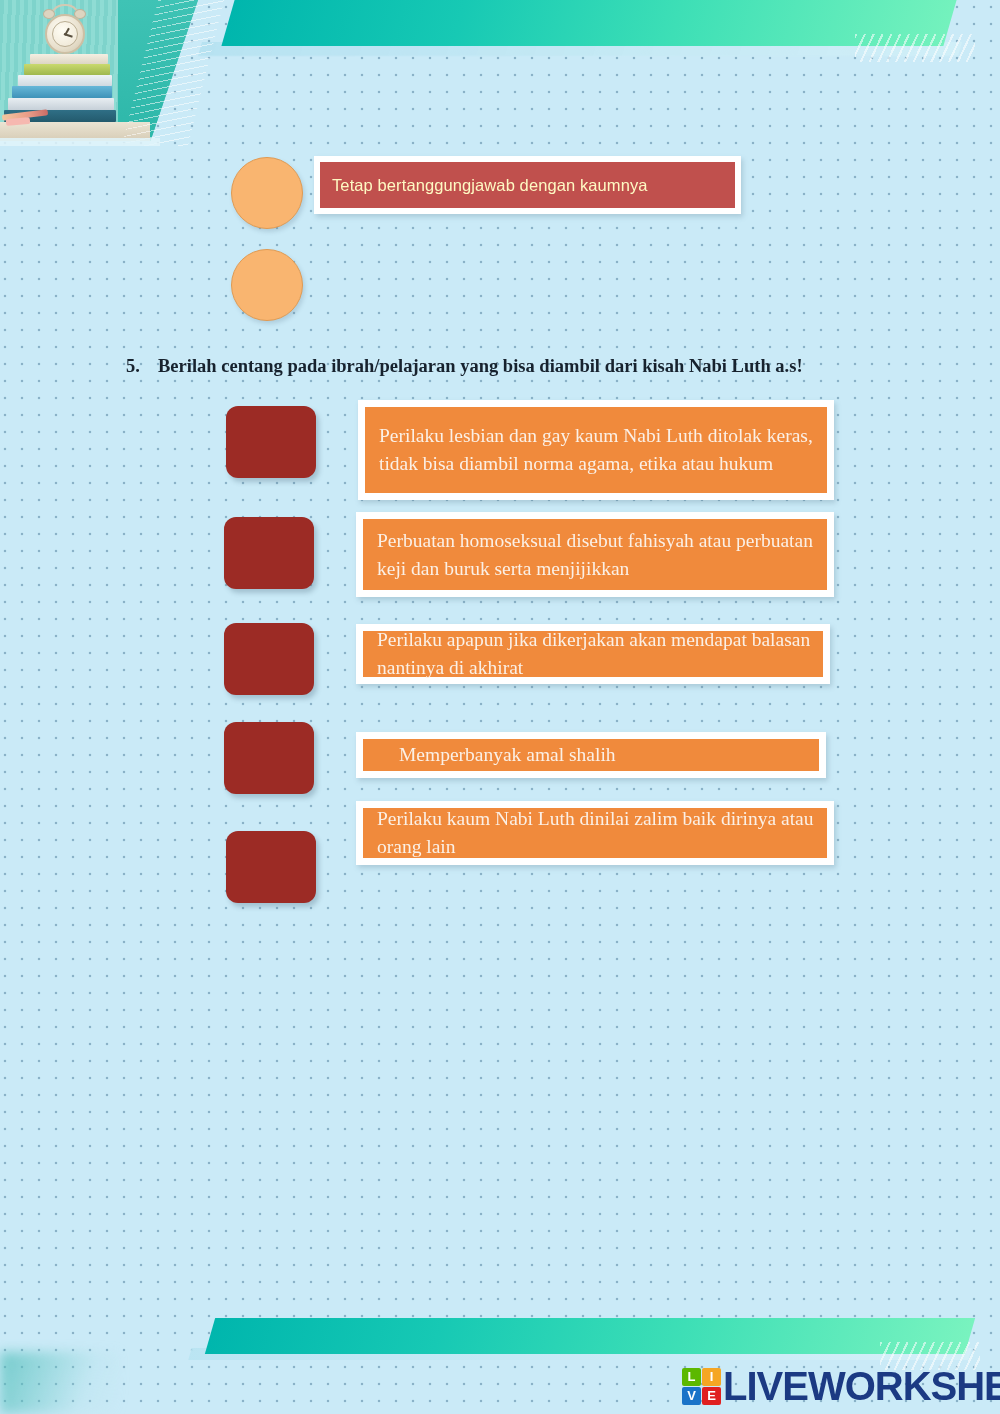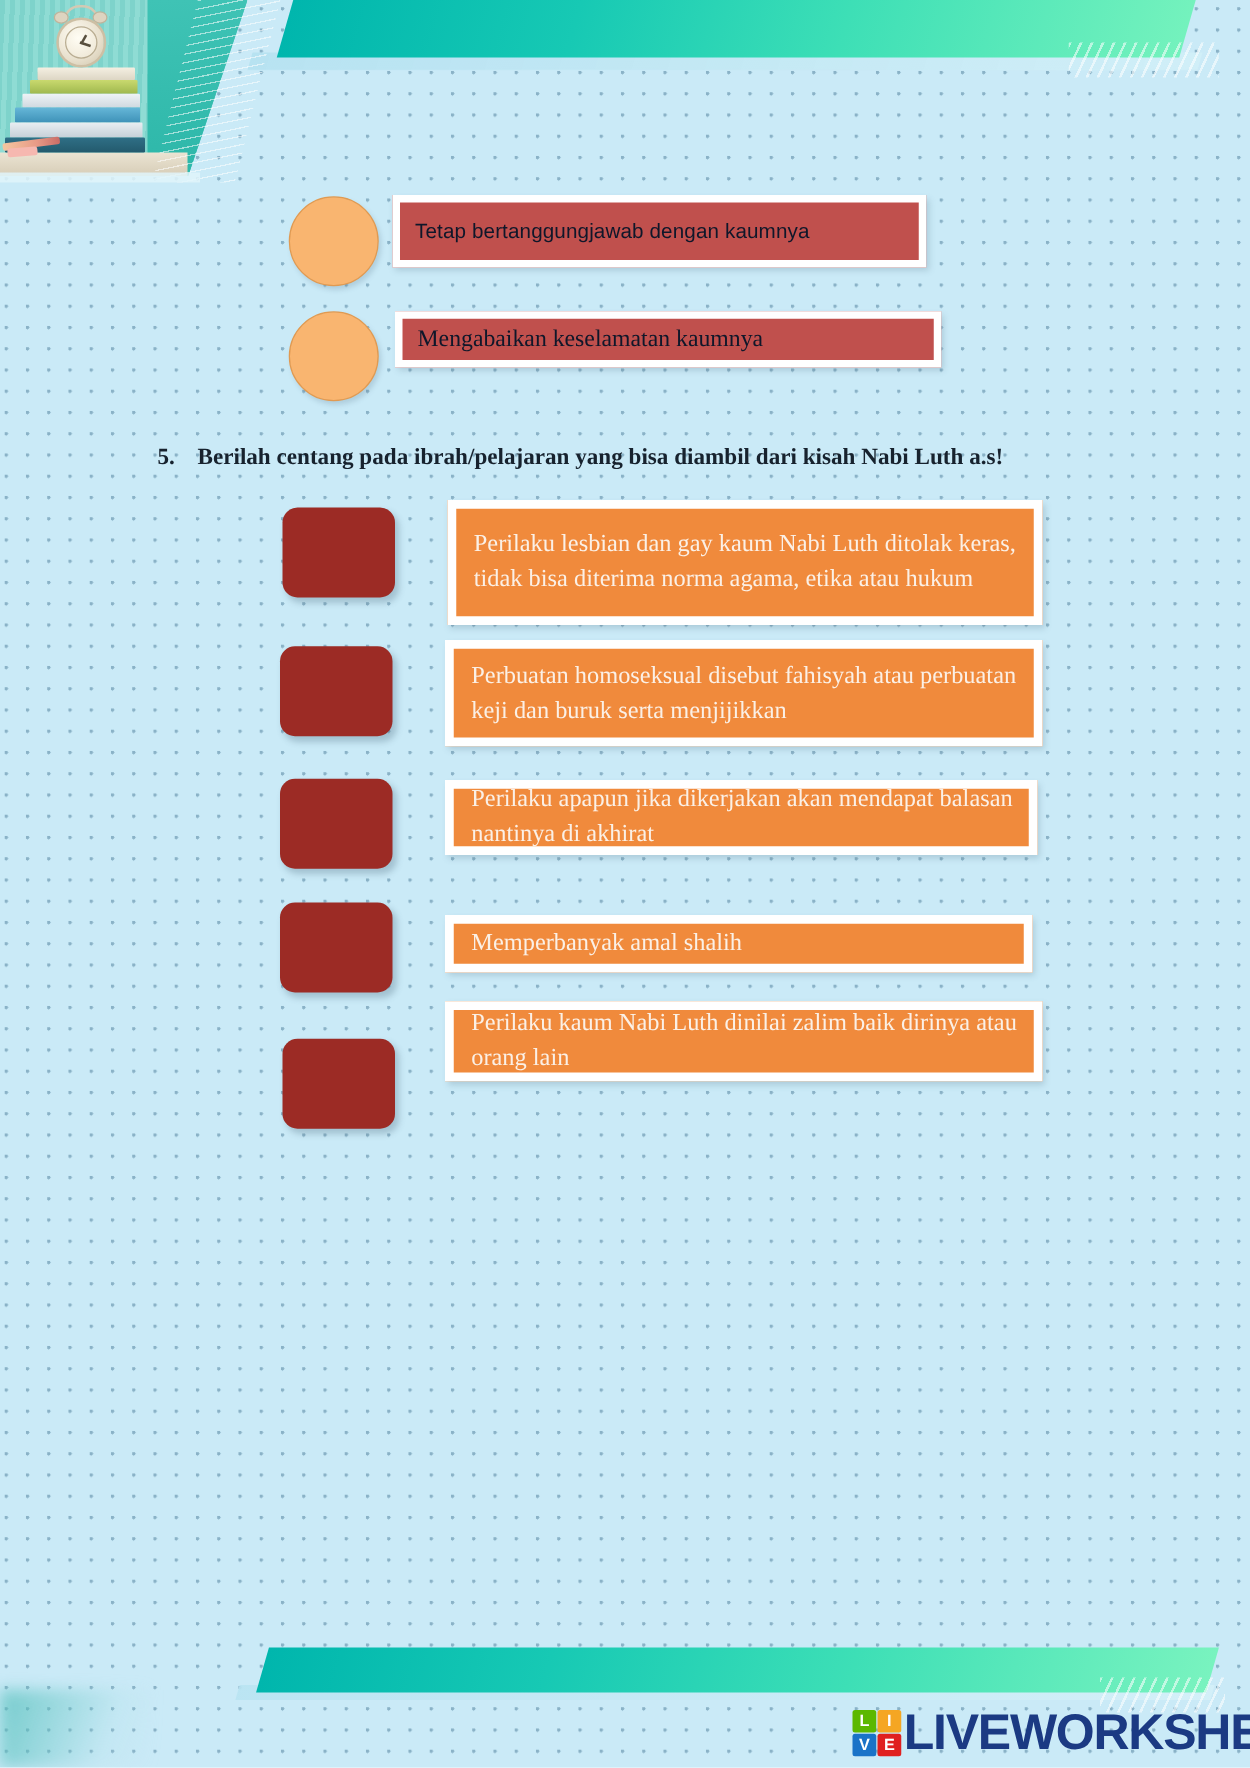--- a/index.html
+++ b/index.html
@@ -140,21 +140,21 @@
     background: #f9b570;
     border: 1px solid #e09a52;
     box-sizing: border-box;
     box-shadow: 2px 3px 4px rgba(80,110,130,0.22);
   }
   .red-bar {
     position: absolute;
     background: #c0504d;
     border: 6px solid #ffffff;
     box-sizing: border-box;
-    color: #0f172a;
+    color: #fef9c3;
     display: flex;
     align-items: center;
     box-shadow: 2px 3px 5px rgba(80,110,130,0.25);
   }
   .red-bar span { padding-left: 12px; }
   .rb-text-sans {
     font-family: "Liberation Sans", sans-serif;
     font-size: 16.5px;
     letter-spacing: 0.1px;
   }
@@ -296,46 +296,43 @@
   </div>
   <div class="header-photo-edge"></div>
   <div class="header-underline"></div>
 
   <div class="circle-opt" style="left:231px; top:157px;"></div>
   <div class="red-bar rb-text-sans" style="left:314px; top:156px; width:427px; height:58px;">
     <span>Tetap bertanggungjawab dengan kaumnya</span>
   </div>
 
   <div class="circle-opt" style="left:231px; top:249px;"></div>
-  <div class="red-bar rb-text-serif" style="left:316px; top:249px; width:437px; height:45px;">
-    <span>Mengabaikan keselamatan kaumnya</span>
-  </div>
 
   <div class="q-line">
     <span class="q-num">5.</span>
     <span>Berilah centang pada ibrah/pelajaran yang bisa diambil dari kisah Nabi Luth a.s!</span>
   </div>
 
   <div class="chk-box" style="left:226px; top:406px;"></div>
   <div class="orange-bar" style="left:358px; top:400px; width:476px; height:100px;">
-    <span>Perilaku lesbian dan gay kaum Nabi Luth ditolak keras, tidak bisa diterima norma agama, etika atau hukum</span>
+    <span>Perilaku lesbian dan gay kaum Nabi Luth ditolak keras, tidak bisa diambil norma agama, etika atau hukum</span>
   </div>
 
   <div class="chk-box" style="left:224px; top:517px;"></div>
   <div class="orange-bar" style="left:356px; top:512px; width:478px; height:85px;">
     <span>Perbuatan homoseksual disebut fahisyah atau perbuatan keji dan buruk serta menjijikkan</span>
   </div>
 
   <div class="chk-box" style="left:224px; top:623px;"></div>
   <div class="orange-bar" style="left:356px; top:624px; width:474px; height:60px;">
     <span>Perilaku apapun jika dikerjakan akan mendapat balasan nantinya di akhirat</span>
   </div>
 
   <div class="chk-box" style="left:224px; top:722px;"></div>
-  <div class="orange-bar" style="left:356px; top:732px; width:470px; height:46px;">
+  <div class="orange-bar" style="left:356px; top:732px; width:470px; height:46px;padding-left:22px;">
     <span>Memperbanyak amal shalih</span>
   </div>
 
   <div class="chk-box" style="left:226px; top:831px;"></div>
   <div class="orange-bar" style="left:356px; top:801px; width:478px; height:64px;">
     <span>Perilaku kaum Nabi Luth dinilai zalim baik dirinya atau orang lain</span>
   </div>
 
   <div class="bottom-banner-shadow"></div>
   <div class="bottom-banner"></div>

